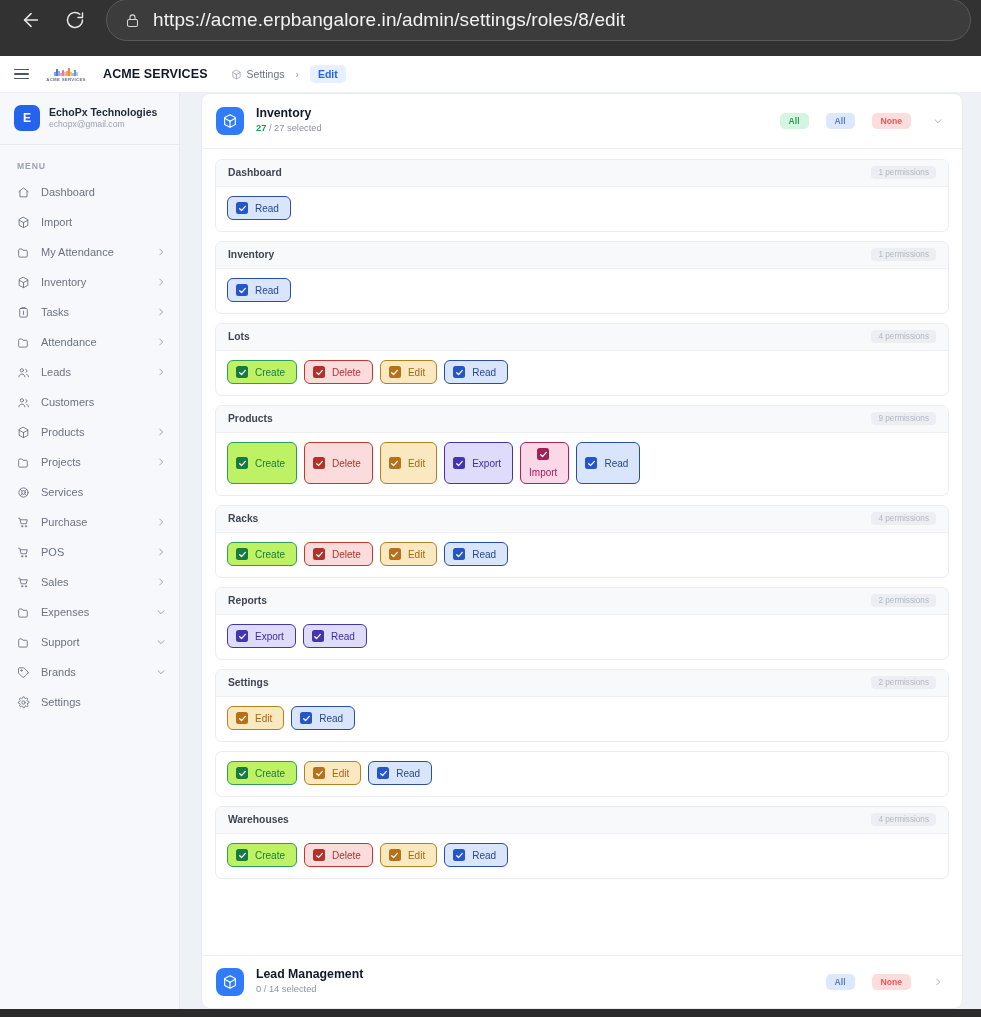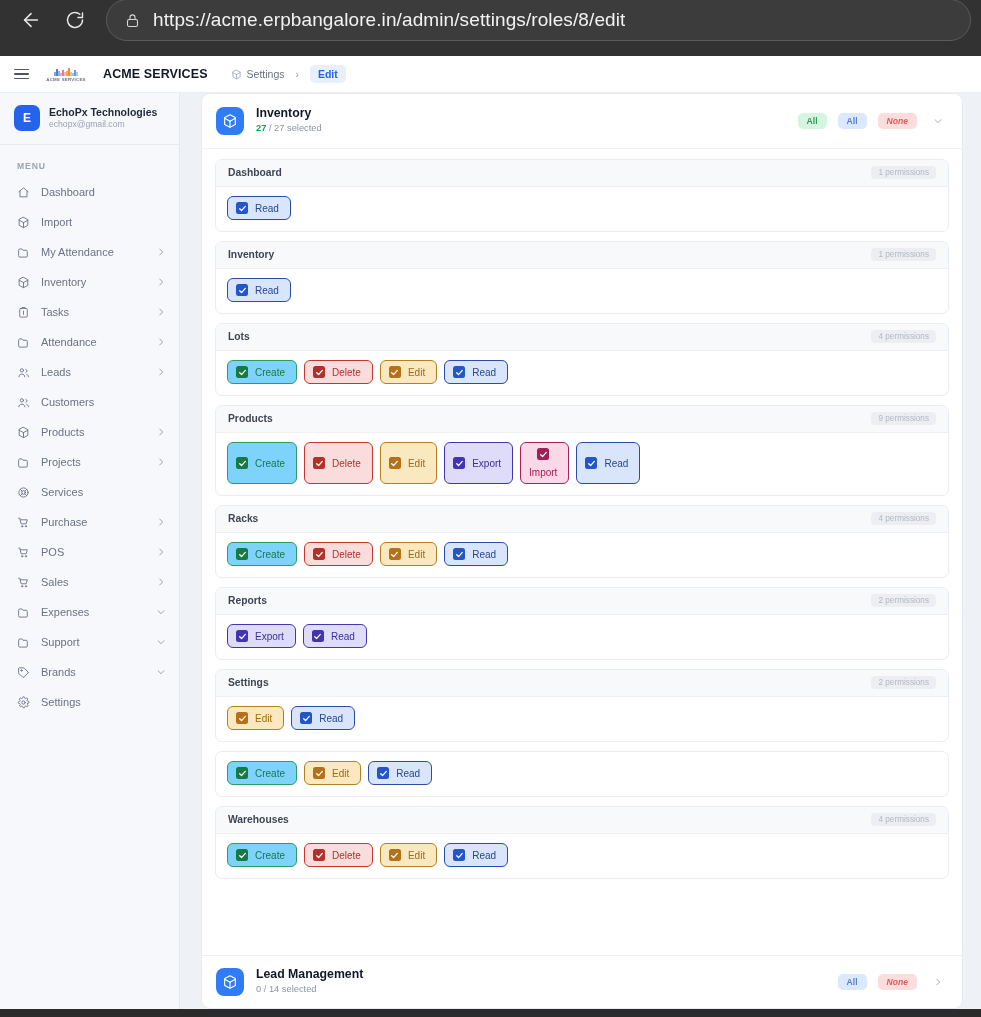--- a/index.html
+++ b/index.html
@@ -134,29 +134,29 @@
     border-bottom: 1px solid #eef0f4;
   }
   .mod-icon {
     width: 28px; height: 28px; border-radius: 8px;
     background: #2f7cf6; flex: none;
     display: flex; align-items: center; justify-content: center;
   }
   .mod-title { font-size: 12.3px; font-weight: 700; color: #111827; line-height: 1.3; }
   .mod-sub { font-size: 9.3px; color: #8b93a3; line-height: 1.4; }
   .mod-sub b { color: #16a34a; font-weight: 700; }
-  .header-actions { margin-left: auto; display: flex; align-items: center; gap: 11px; }
+  .header-actions { margin-left: auto; display: flex; align-items: center; gap: 17px; }
   .pill {
     font-size: 8.6px; font-weight: 600;
     padding: 3px 9px; border-radius: 5px;
     cursor: pointer; white-space: nowrap;
   }
   .pill-green { background: #d6f5e0; color: #2f9b5c; }
   .pill-blue  { background: #dce8fd; color: #5680c9; }
-  .pill-red   { background: #fcdddd; color: #e05a5a; font-style: italic; }
+  .pill-red   { background: #fcdddd; color: #e05a5a; }
   .chev-btn { width: 16px; height: 16px; display: flex; align-items: center; justify-content: center; color: #9aa2b1; cursor: pointer; margin-left: 2px; }
 
   .groups {
     flex: 1; min-height: 0;
     overflow: hidden;
     padding: 10px 13px 0 13px;
     display: flex; flex-direction: column; gap: 9px;
   }
   .group {
     border: 1px solid #e9ecf1;
@@ -186,21 +186,21 @@
     font-size: 10px; font-weight: 500;
     cursor: pointer; user-select: none;
   }
   .cb {
     width: 12px; height: 12px; border-radius: 2.5px;
     display: flex; align-items: center; justify-content: center;
     flex: none;
   }
   .cb svg { width: 9px; height: 9px; }
 
-  .p-create { background: #7dd3fc; border-color: #2f9b5c; color: #177a43; }
+  .p-create { background: #bef264; border-color: #2f9b5c; color: #177a43; }
   .p-create .cb { background: #177a43; }
   .p-delete { background: #fbdcdc; border-color: #c0392b; color: #b0322b; }
   .p-delete .cb { background: #b0322b; }
   .p-edit   { background: #fae8c0; border-color: #b5801e; color: #a06a12; }
   .p-edit .cb { background: #b5701a; }
   .p-read   { background: #d9e5fb; border-color: #2b4da8; color: #25488f; }
   .p-read .cb { background: #2556c8; }
   .p-export { background: #dfdcfb; border-color: #4334b0; color: #3b2f99; }
   .p-export .cb { background: #4334b0; }
   .p-import { background: #fad8e8; border-color: #a8235c; color: #a02156; flex-direction: column; }

